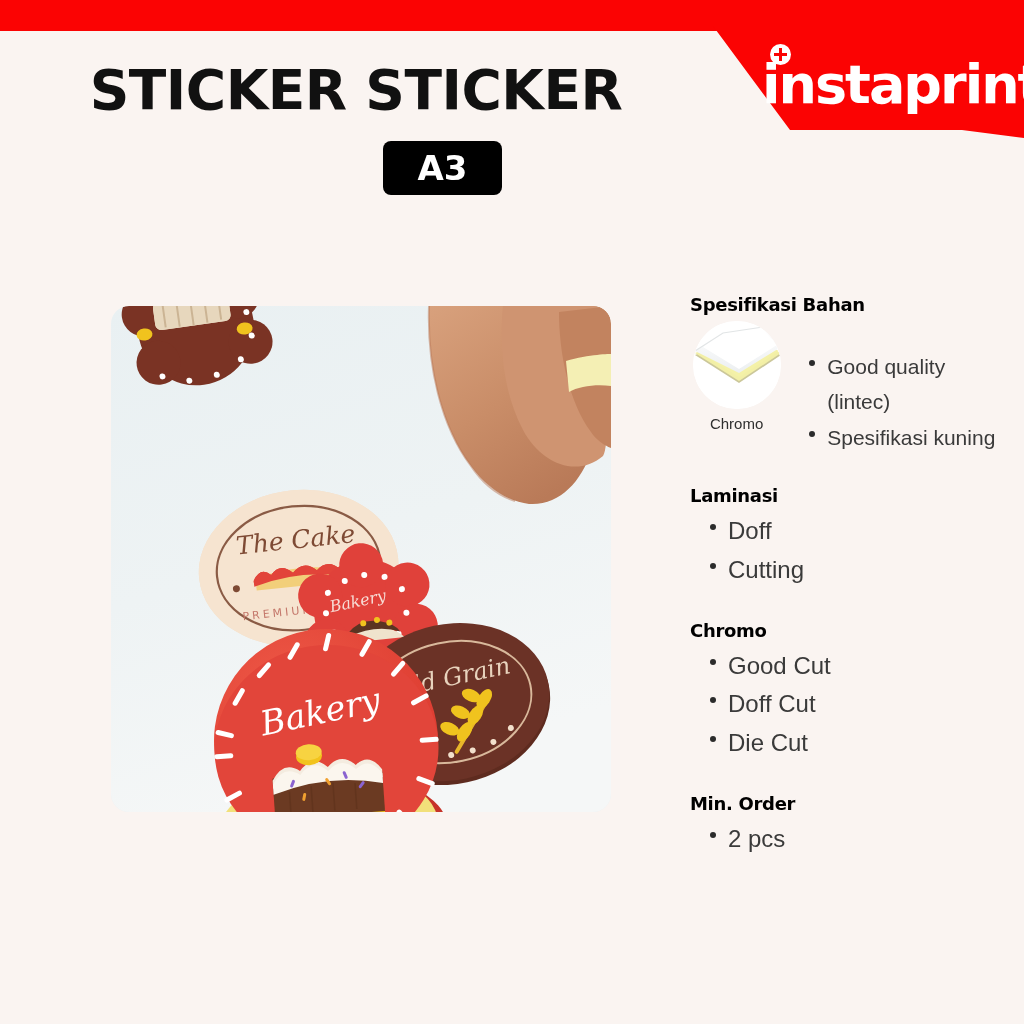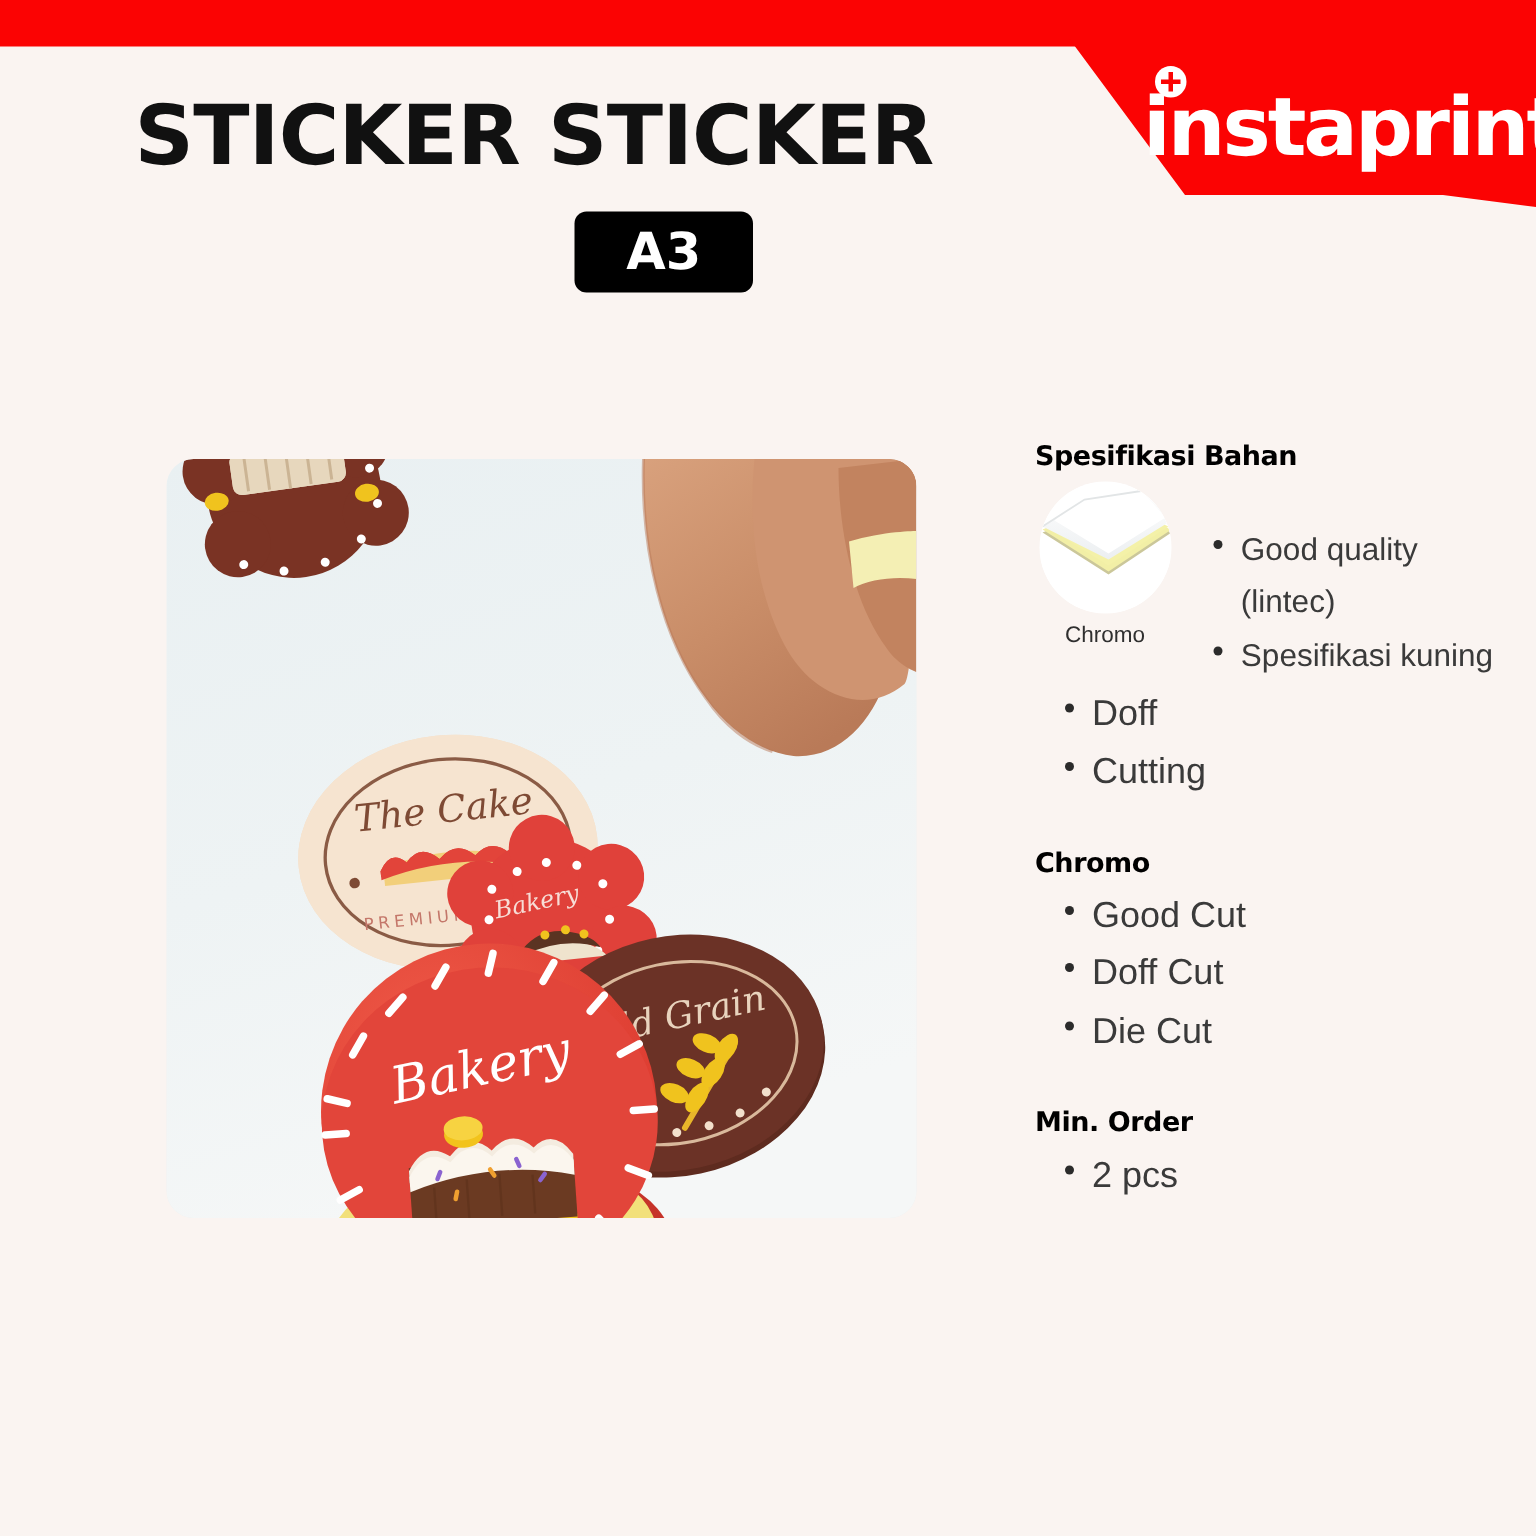--- a/index.html
+++ b/index.html
@@ -521,20 +521,21 @@
       </div>
       <div class="material-caption">Chromo</div>
     </div>
 
     <ul class="material-bullets">
       <li>Good quality (lintec)</li>
       <li>Spesifikasi kuning</li>
     </ul>
   </div>
 
+  <h2 class="spec-heading gap">Laminasi</h2>
   <ul class="bullets">
     <li>Doff</li>
     <li>Cutting</li>
   </ul>
 
   <h2 class="spec-heading gap">Chromo</h2>
   <ul class="bullets">
     <li>Good Cut</li>
     <li>Doff Cut</li>
     <li>Die Cut</li>

